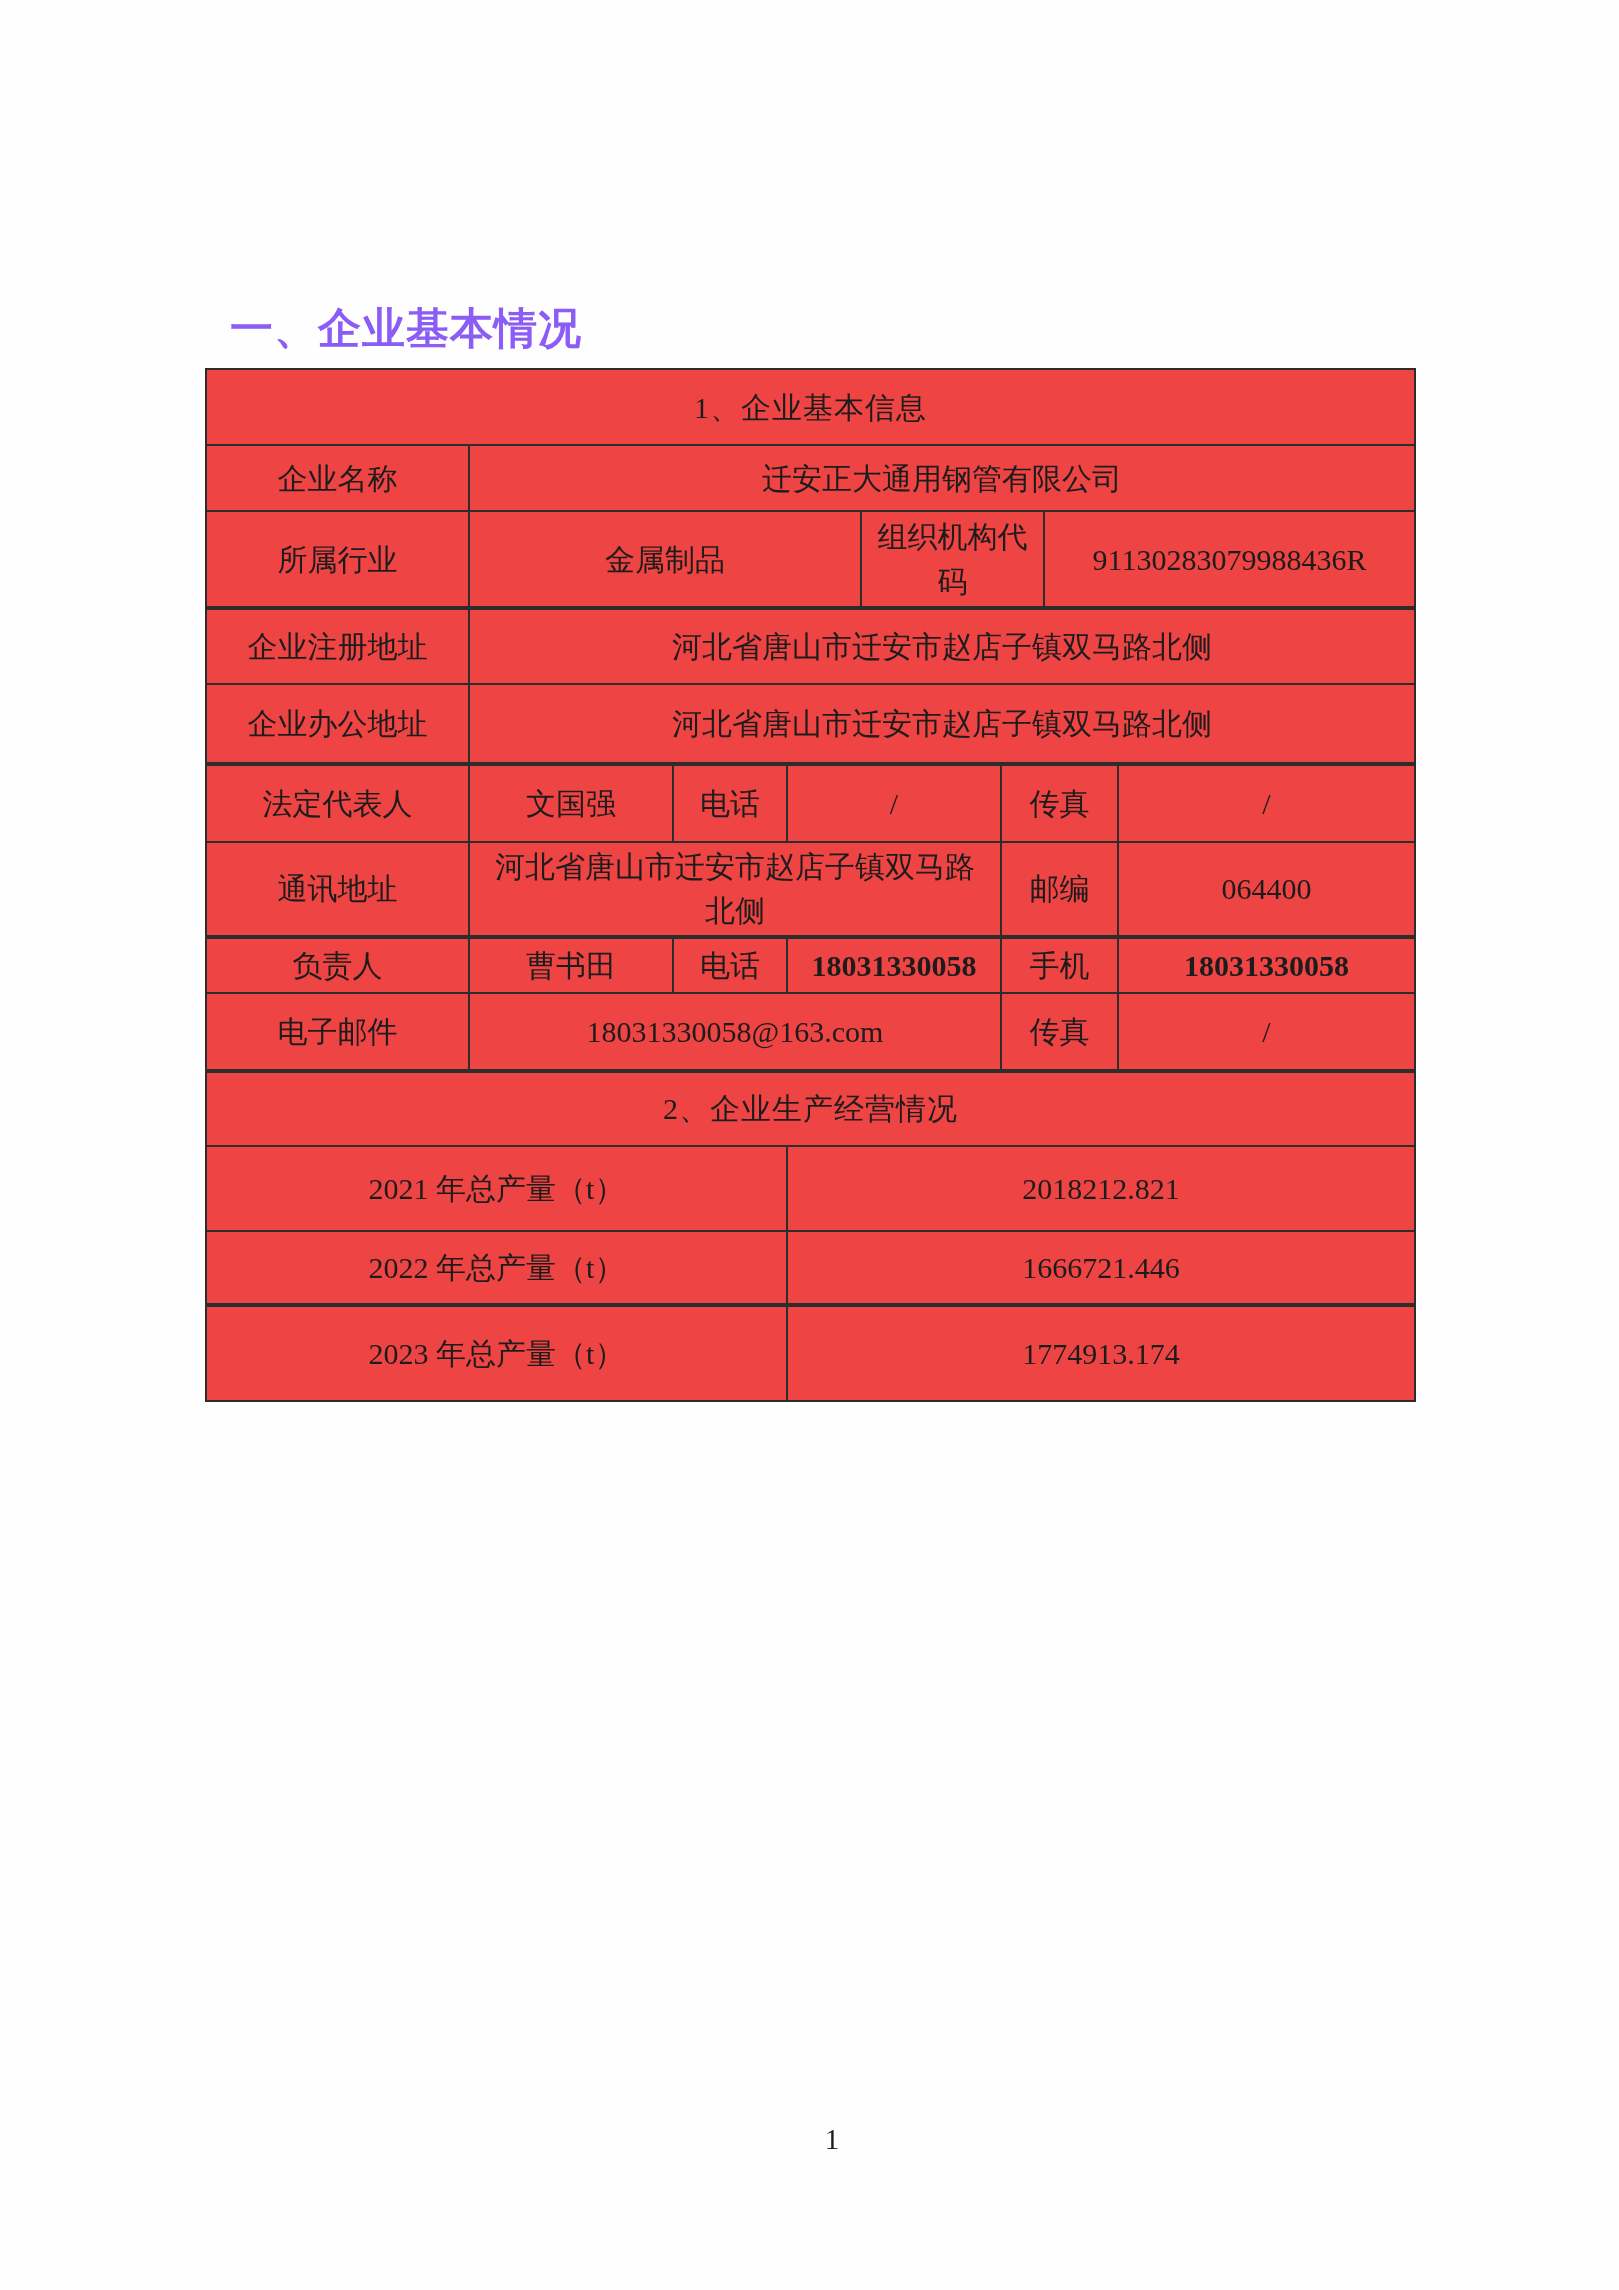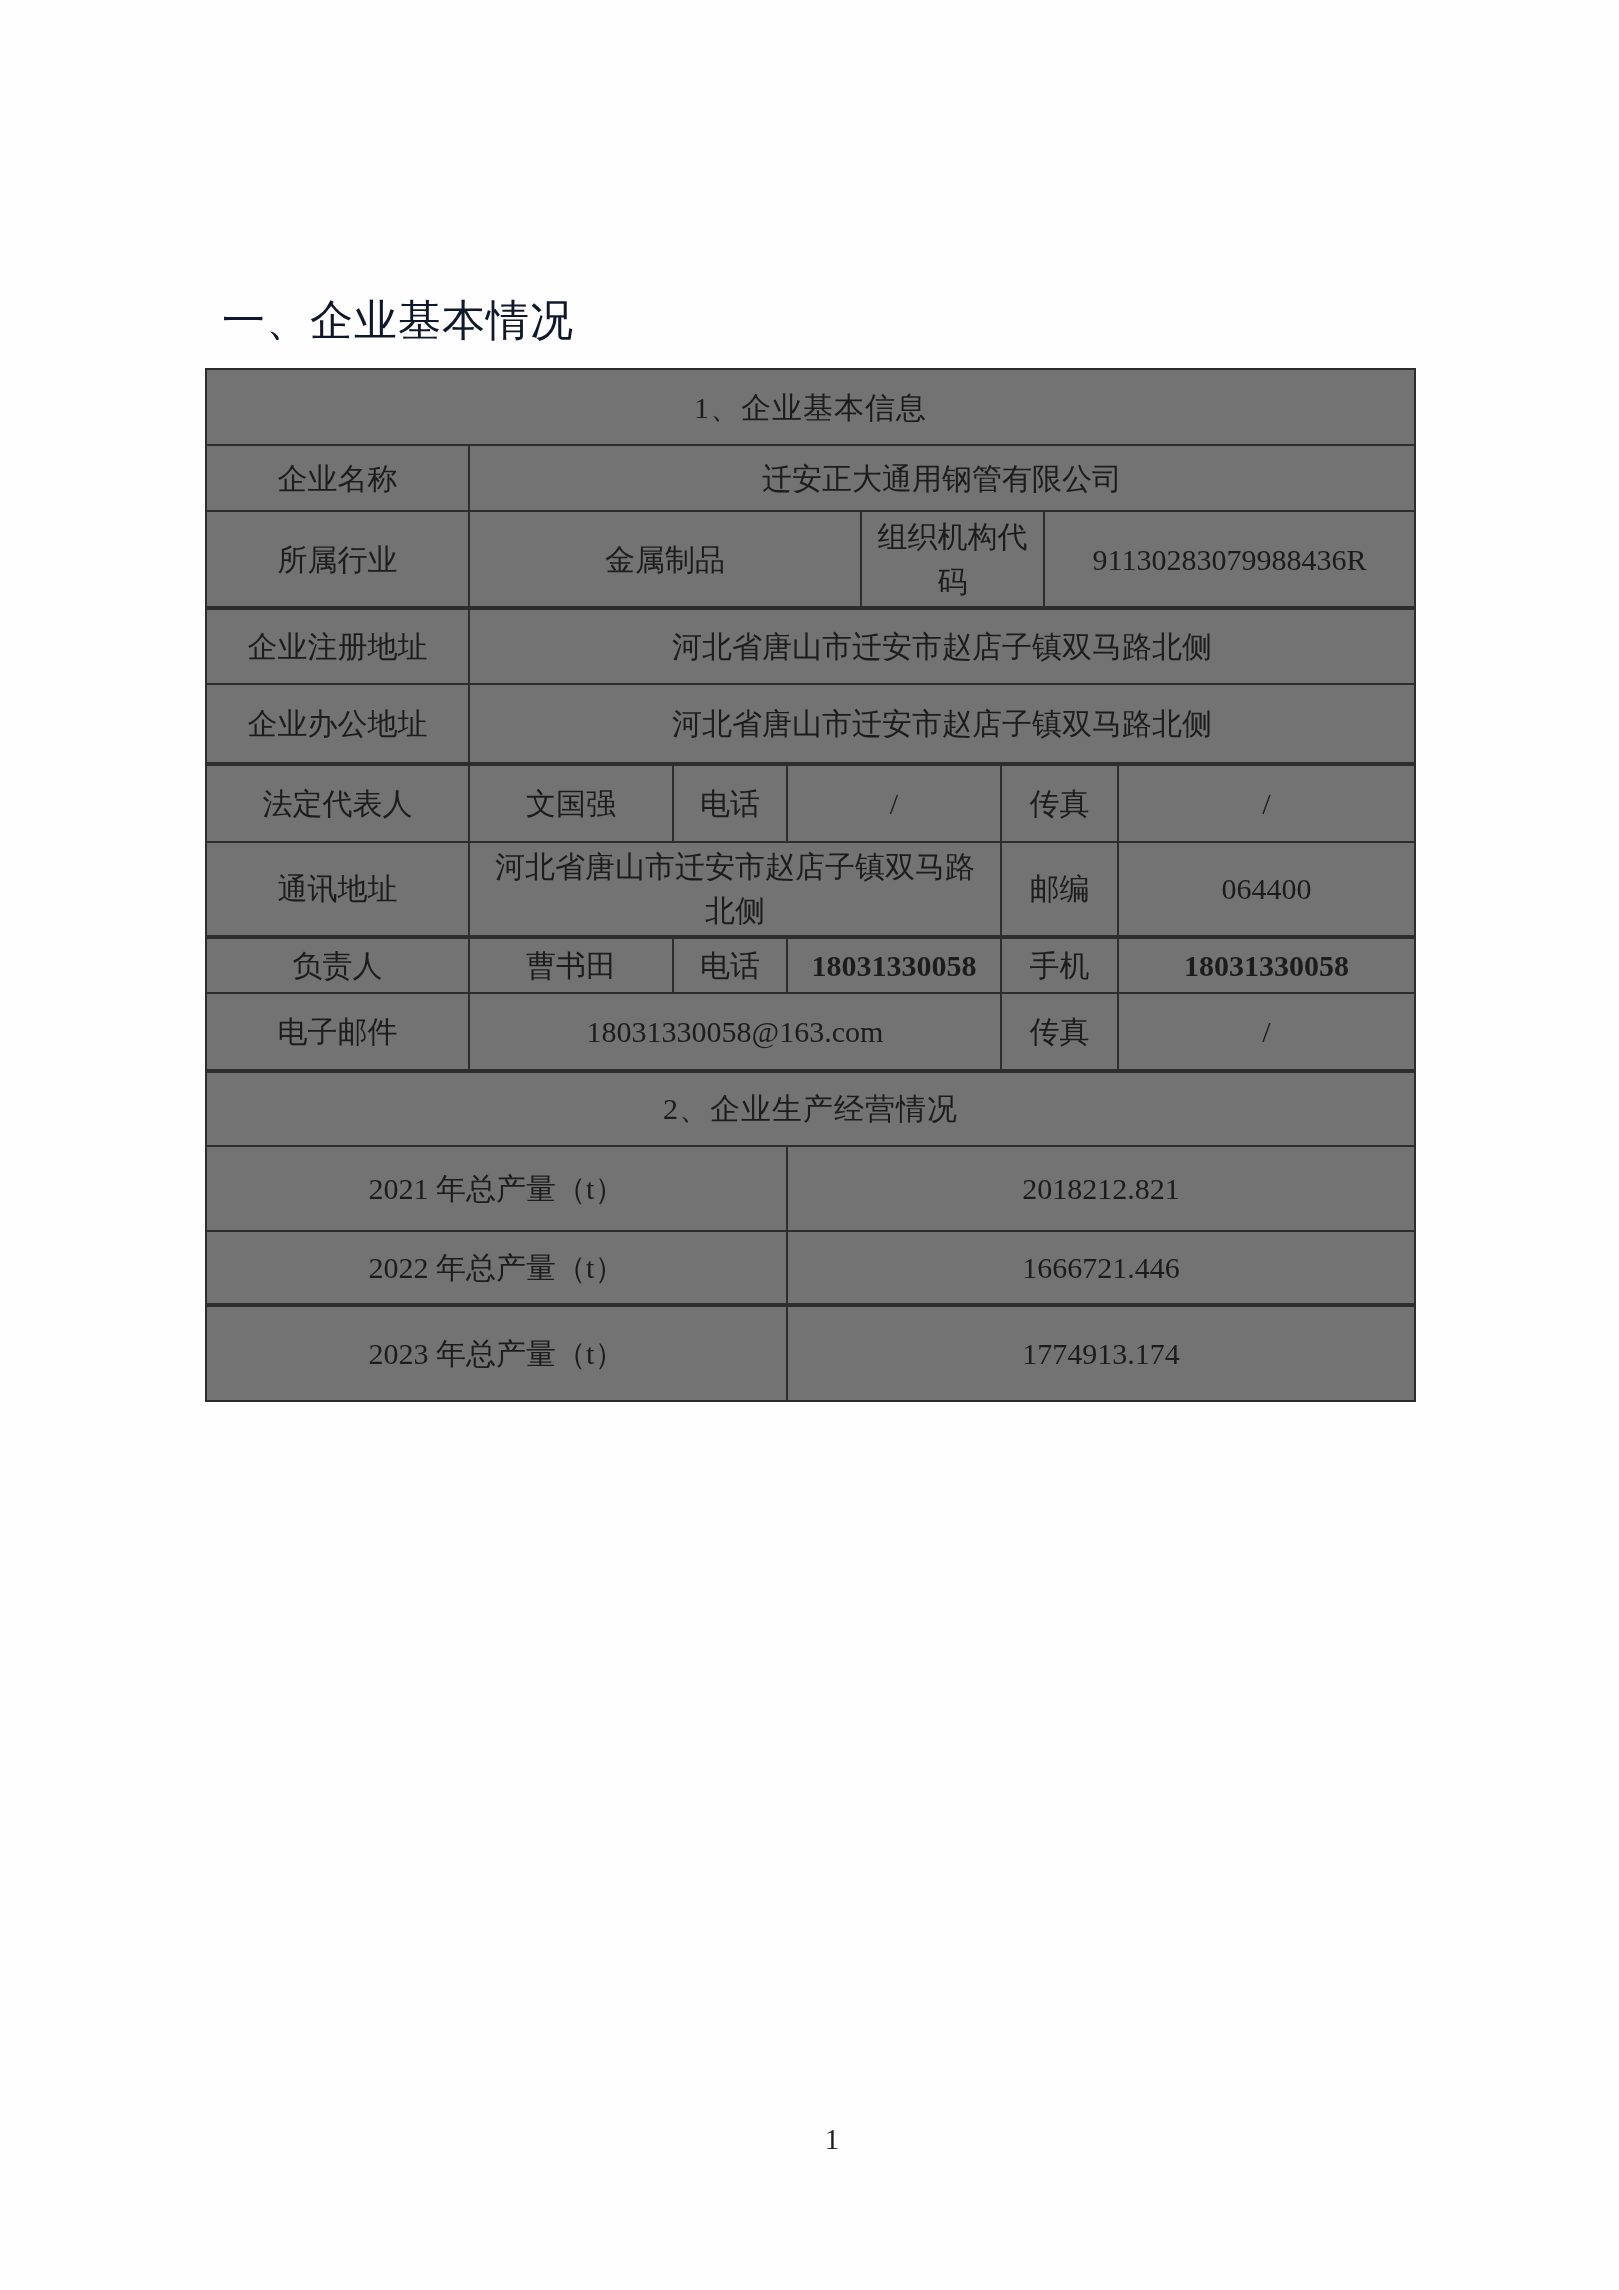--- a/index.html
+++ b/index.html
@@ -13,35 +13,35 @@
     height: 2291px;
     background: #fefefe;
     font-family: "Liberation Serif", "DejaVu Serif", serif;
     color: #1c1c1c;
     overflow: hidden;
   }
   .doc-title {
     position: absolute;
     left: 222px;
     top: 292px;
-    margin: 0;
+    margin: 8px;
     font-size: 43px;
-    font-weight: 400;
+    font-weight: 700;
     letter-spacing: 1px;
-    color: #0f172a;
+    color: #8b5cf6;
     white-space: nowrap;
   }
   table.doc-table {
     position: absolute;
     left: 205px;
     top: 368px;
     width: 1210px;
     border-collapse: collapse;
     table-layout: fixed;
-    background: #737373;
+    background: #ef4444;
   }
   table.doc-table td {
     border: 2px solid #2d2d2d;
     text-align: center;
     vertical-align: middle;
     font-size: 30px;
     line-height: 1.5;
     padding: 2px 3.9px;
     color: #1c1c1c;
     overflow: hidden;

